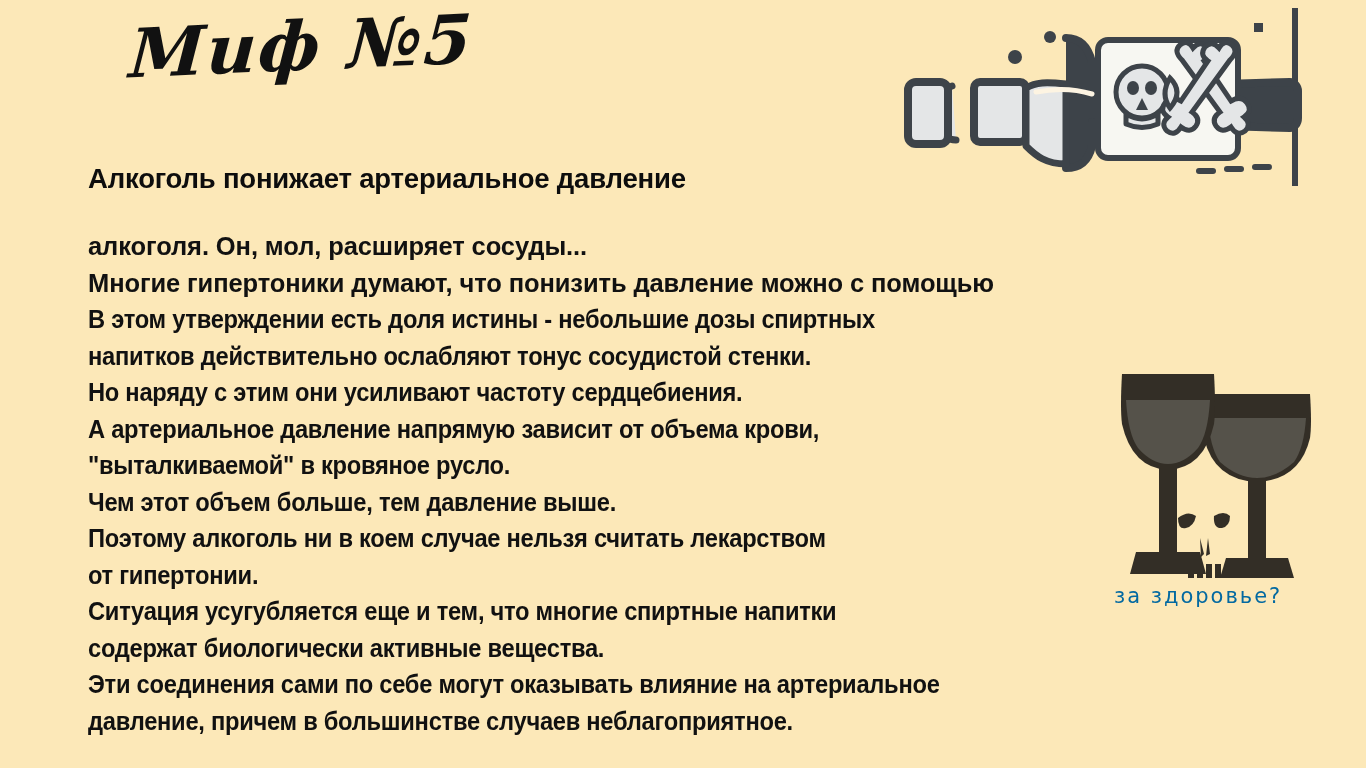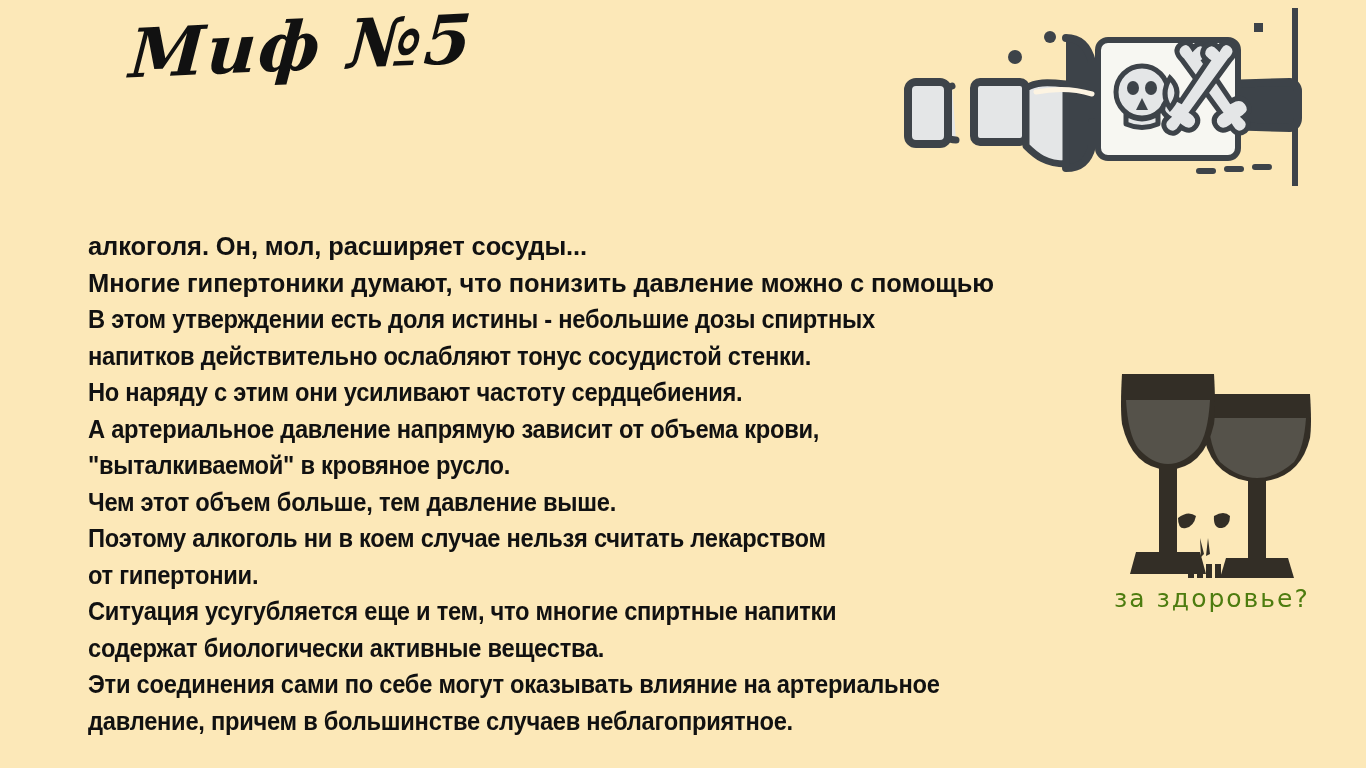--- a/index.html
+++ b/index.html
@@ -86,23 +86,23 @@
     left: 1104px;
     top: 352px;
     width: 250px;
     height: 280px;
   }
   #glasses-caption {
     position: absolute;
     left: 1114px;
     top: 584px;
     font-family: "DejaVu Sans", sans-serif;
-    font-size: 25px;
+    font-size: 21px;
     font-weight: 400;
-    color: #4d7c0f;
+    color: #0369a1;
     letter-spacing: 2px;
     white-space: nowrap;
   }
 </style>
 </head>
 <body>
 
 <div id="slide">
 
   <div id="myth-title">Миф №5</div>
@@ -154,20 +154,21 @@
       <path d="M150 96 q30 -6 56 2" fill="none" stroke="#fdf4e2" stroke-width="5" stroke-linecap="round"></path>
 
       <g fill="#3d4349">
         <rect x="310" y="172" width="20" height="6" rx="3"></rect>
         <rect x="338" y="170" width="20" height="6" rx="3"></rect>
         <rect x="366" y="168" width="20" height="6" rx="3"></rect>
       </g>
     </svg>
   </div>
 
+  <div id="heading">Алкоголь понижает артериальное давление</div>
 
   <div id="body-copy">
     <div class="copy-line wide">алкоголя. Он, мол, расширяет сосуды...</div>
     <div class="copy-line wide">Многие гипертоники думают, что понизить давление можно с помощью</div>
     <div class="copy-line narrow">В этом утверждении есть доля истины - небольшие дозы спиртных</div>
     <div class="copy-line narrow">напитков действительно ослабляют тонус сосудистой стенки.</div>
     <div class="copy-line narrow">Но наряду с этим они усиливают частоту сердцебиения.</div>
     <div class="copy-line narrow">А артериальное давление напрямую зависит от объема крови,</div>
     <div class="copy-line narrow">"выталкиваемой" в кровяное русло.</div>
     <div class="copy-line narrow">Чем этот объем больше, тем давление выше.</div>

